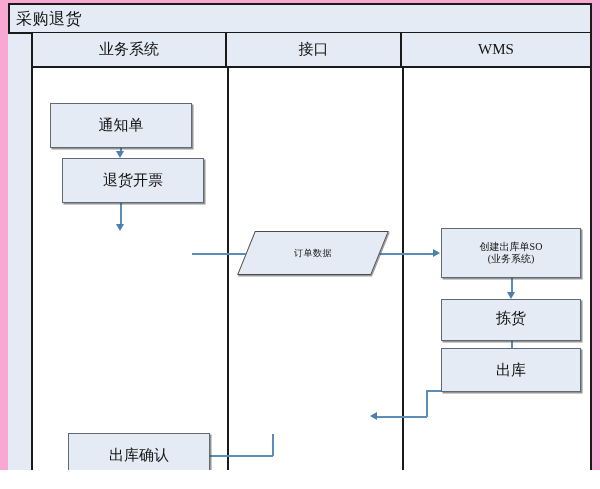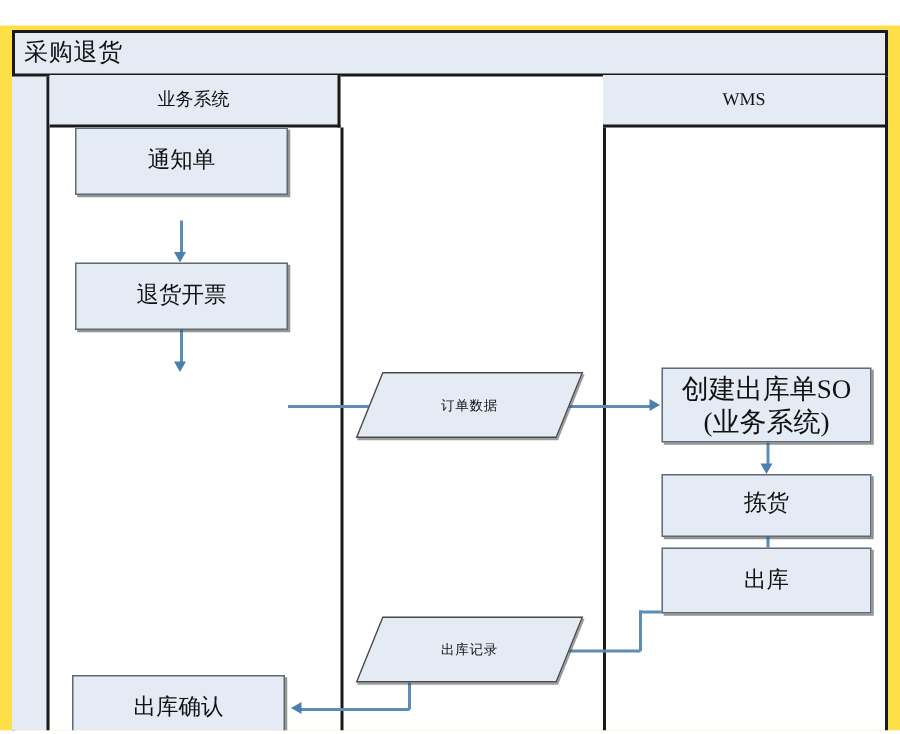--- a/index.html
+++ b/index.html
@@ -8,23 +8,22 @@
     padding: 0;
     background: #ffffff;
   }
   body {
     font-family: "Liberation Serif", "DejaVu Serif", serif;
   }
   #canvas {
     position: relative;
     width: 600px;
     height: 470px;
-    background: #fde047;
+    background: #f9a8d4;
     overflow: hidden;
-    margin-top: 17px;
   }
 
   
   .frame {
     position: absolute;
     left: 8px;
     top: 3px;
     width: 584px;
     height: 479px;
     border: 2px solid #1a1a1a;
@@ -70,21 +69,21 @@
     position: absolute;
     top: 33px;
     height: 35px;
     box-sizing: border-box;
     background: #e4ebf5;
     border-bottom: 2px solid #1a1a1a;
     border-right: 2px solid #1a1a1a;
     display: flex;
     align-items: center;
     justify-content: center;
-    font-size: 12px;
+    font-size: 15px;
     color: #111111;
   }
   .col-header.last { border-right: none; }
 
   
   .col-divider {
     position: absolute;
     top: 68px;
     width: 0;
     height: 414px;
@@ -100,21 +99,21 @@
     box-shadow: 1.5px 1.5px 0 rgba(60,60,60,0.55);
     display: flex;
     align-items: center;
     justify-content: center;
     text-align: center;
     font-size: 15px;
     color: #111111;
     line-height: 1.25;
     z-index: 5;
   }
-  .node.two-line { font-size: 18px; }
+  .node.two-line { font-size: 10px; }
 
   
   .data-shape {
     position: absolute;
     z-index: 5;
   }
   .data-shape .skew {
     position: absolute;
     inset: 0;
     background: #e4ebf5;
@@ -174,20 +173,23 @@
 
   <div class="lane-gutter"></div>
 
   <div class="title-bar">
     <span class="title-text">采购退货</span>
   </div>
 
   <div class="col-header" style="left:33px; width:194px;">
     <span>业务系统</span>
   </div>
+  <div class="col-header" style="left:227px; width:175px;">
+    <span>接口</span>
+  </div>
   <div class="col-header last" style="left:402px; width:188px;">
     <span>WMS</span>
   </div>
 
   <div class="col-divider" style="left:227px;"></div>
   <div class="col-divider" style="left:402px;"></div>
 
   <div class="conn v" style="left:120px; top:130px; height:23px;"></div>
   <div class="arrow down" style="left:116px; top:151px;"></div>
 
@@ -208,42 +210,38 @@
 
   <div class="conn h" style="left:426px; top:390px; width:18px;"></div>
   <div class="conn v" style="left:426px; top:390px; height:27px;"></div>
   <div class="conn h" style="left:376px; top:416px; width:51px;"></div>
   <div class="arrow left" style="left:370px; top:412px;"></div>
 
   <div class="conn v" style="left:272px; top:434px; height:22px;"></div>
   <div class="conn h" style="left:200px; top:455px; width:73px;"></div>
   <div class="arrow left" style="left:194px; top:451px;"></div>
 
-  <div class="node" style="left:50px; top:68px; width:142px; height:45px;">
+  <div class="node" style="left:50px; top:103px; width:142px; height:45px;">
     <span>通知单</span>
   </div>
 
-  <div class="node" style="left:50px; top:158px; width:142px; height:45px;text-align:right;">
+  <div class="node" style="left:62px; top:158px; width:142px; height:45px;text-align:right;">
     <span>退货开票</span>
   </div>
 
 
-  <div class="node" style="left:48px; top:433px; width:142px; height:45px;">
+  <div class="node" style="left:68px; top:433px; width:142px; height:45px;">
     <span>出库确认</span>
   </div>
 
   <div class="data-shape" style="left:246px; top:231px; width:134px; height:44px;">
     <div class="skew"></div>
     <div class="data-label">订单数据</div>
   </div>
 
-  <div class="data-shape" style="left:246px; top:394px; width:134px; height:44px;">
-    <div class="skew"></div>
-    <div class="data-label">出库记录</div>
-  </div>
 
   <div class="node two-line" style="left:441px; top:228px; width:140px; height:50px;">
     <span>
       <span>创建出库单SO</span><br>
       <span>(业务系统)</span>
     </span>
   </div>
 
   <div class="node" style="left:441px; top:299px; width:140px; height:42px;font-family:Liberation Mono, monospace;">
     <span>拣货</span>

